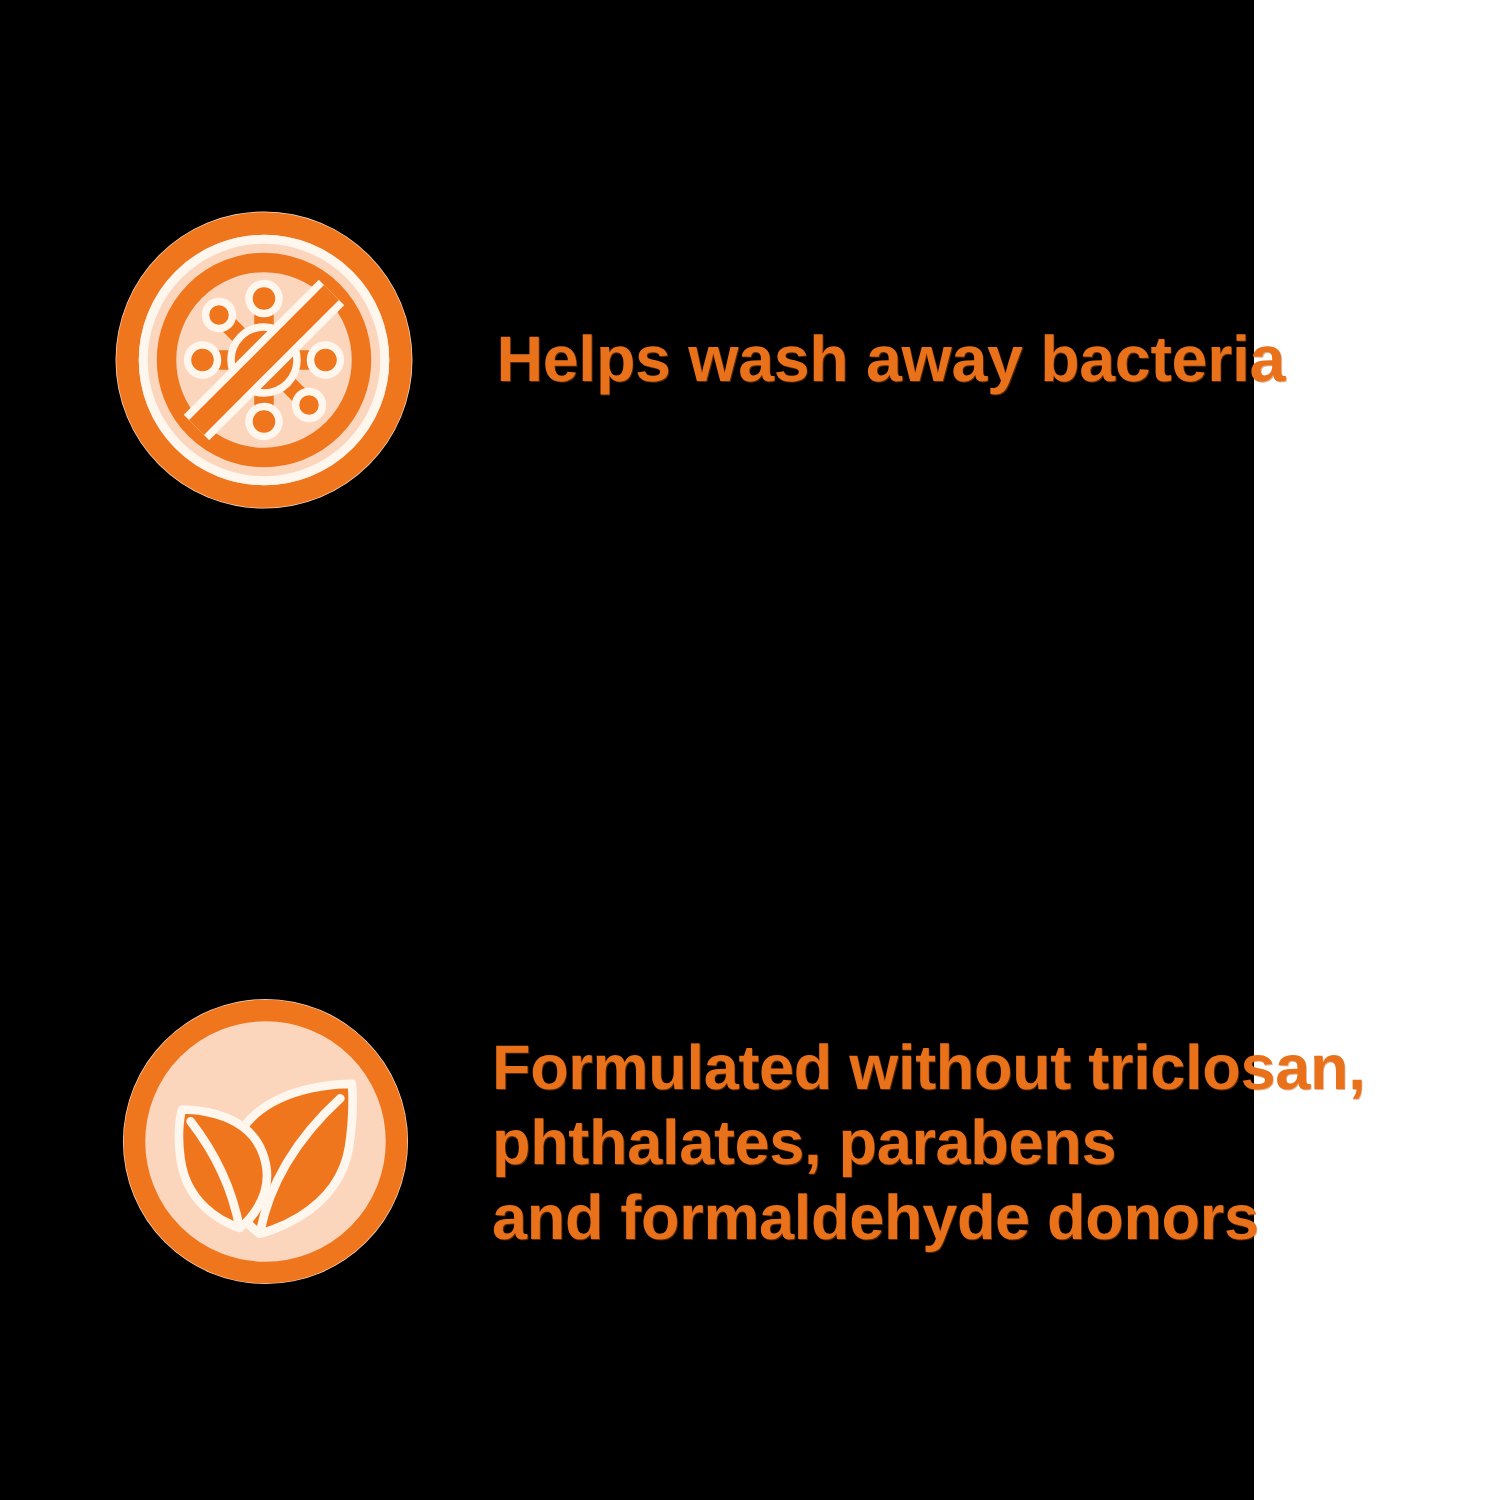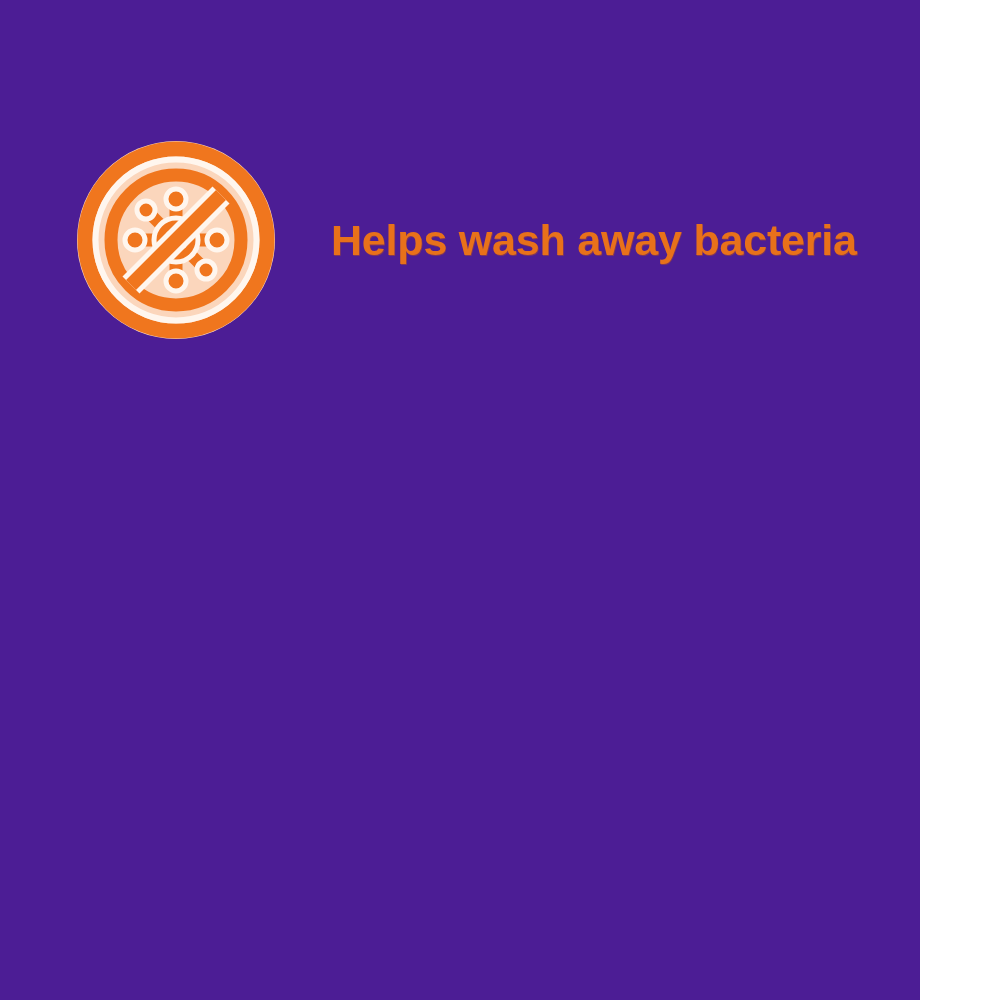--- a/index.html
+++ b/index.html
@@ -9,23 +9,23 @@
   body {
     width: 1000px;
     height: 1000px;
     background: #ffffff;
     font-family: "Liberation Sans", sans-serif;
     overflow: hidden;
   }
 
   #board {
     position: relative;
-    width: 920px;
+    width: 836px;
     height: 1000px;
-    background: #4c1d95;
+    background: #000000;
   }
 
   .feature-row {
     position: absolute;
     left: 0;
     width: 1000px;
     display: flex;
     align-items: center;
   }
 
@@ -117,14 +117,41 @@
         <g>
           <line x1="145" y1="55" x2="55" y2="145" stroke="#FFF6EE" stroke-width="24" stroke-linecap="butt"></line>
           <line x1="145" y1="55" x2="55" y2="145" stroke="#F0761E" stroke-width="14" stroke-linecap="butt"></line>
         </g>
       </svg>
     </div>
     <div class="feature-text" id="text-0">Helps wash away bacteria</div>
   </div>
 
 
+  <div class="feature-row" id="row-2">
+    <div class="icon-slot">
+      <svg viewBox="0 0 200 200" xmlns="http://www.w3.org/2000/svg" aria-hidden="true">
+        <circle cx="100" cy="100" r="99" fill="#FBD6BC"></circle>
+        <circle cx="100" cy="100" r="91" fill="none" stroke="#F0761E" stroke-width="15"></circle>
+
+        <path d="M160 60
+                 C160 60 96 58 78 102
+                 C62 142 96 164 96 164
+                 C96 164 150 152 158 104
+                 C162 78 160 60 160 60 Z" fill="#F0761E" stroke="#FFF6EE" stroke-width="6" stroke-linejoin="round"></path>
+
+        <path d="M96 164 C104 122 128 92 152 70" fill="none" stroke="#FFF6EE" stroke-width="6" stroke-linecap="round"></path>
+
+        <path d="M42 78
+                 C42 78 86 76 98 108
+                 C110 140 82 160 82 160
+                 C82 160 46 150 41 112
+                 C38 90 42 78 42 78 Z" fill="#F0761E" stroke="#FFF6EE" stroke-width="6" stroke-linejoin="round"></path>
+
+        <path d="M82 160 C76 128 62 104 48 86" fill="none" stroke="#FFF6EE" stroke-width="6" stroke-linecap="round"></path>
+      </svg>
+    </div>
+    <div class="feature-text" id="text-2">Formulated without triclosan,
+phthalates, parabens
+and formaldehyde donors</div>
+  </div>
 
 </div>
 
 </body></html>

